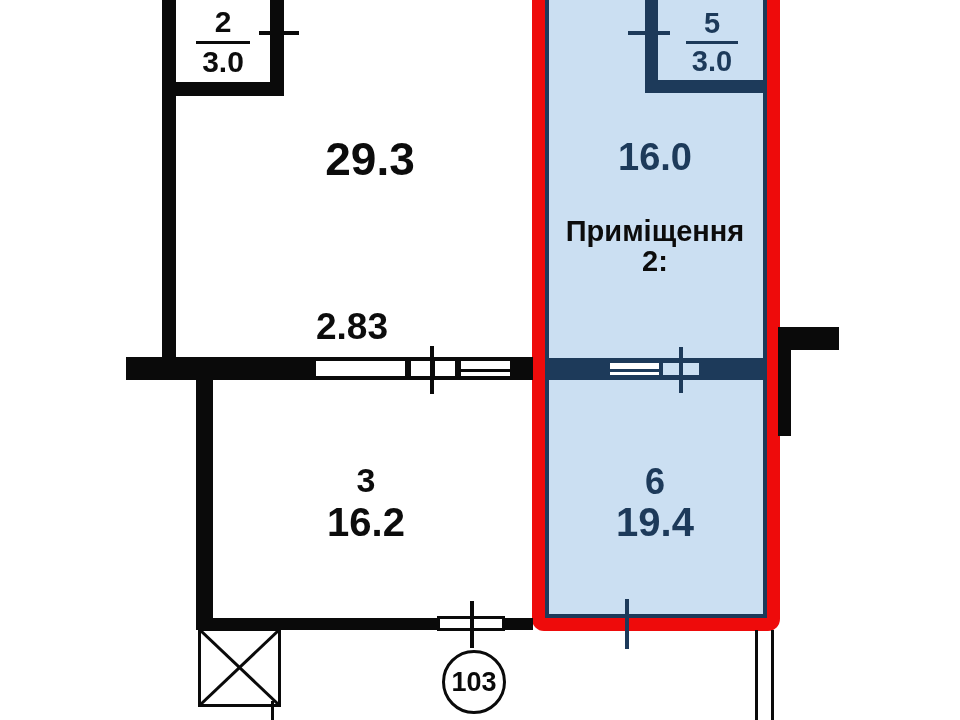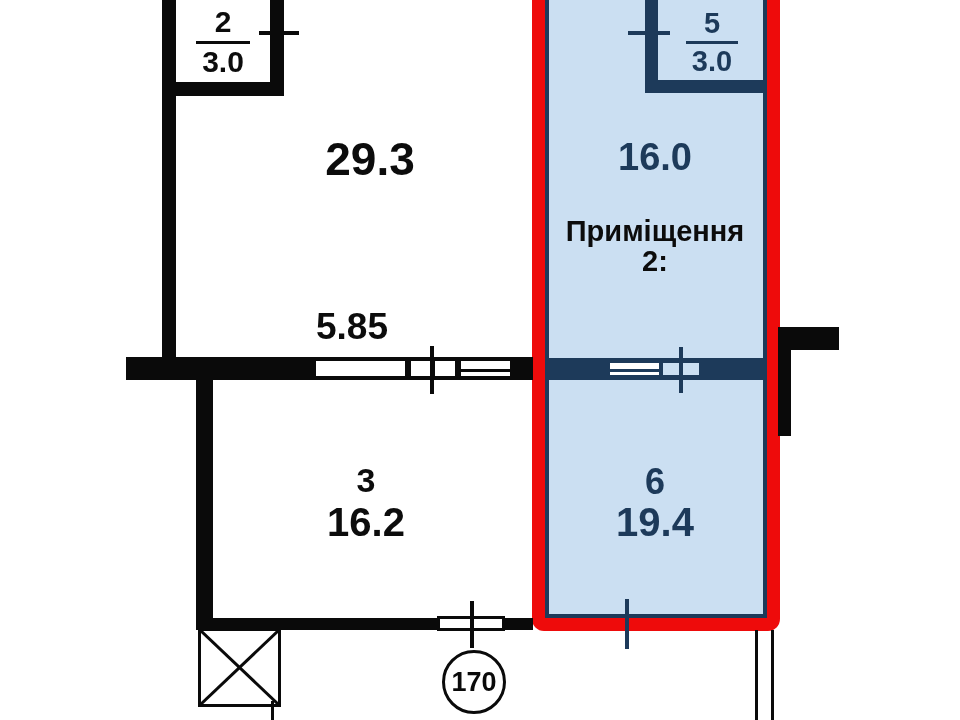--- a/index.html
+++ b/index.html
@@ -85,36 +85,36 @@
   <div class="nwall" style="left:625px;top:599px;width:4px;height:50px;z-index:5"></div>
 
   <div class="txt" style="left:183px;top:6px;width:80px;font-size:30px">
     <div>2</div>
     <div class="fracline" style="width:54px"></div>
     <div>3.0</div>
   </div>
 
   <div class="txt" style="left:300px;top:135px;width:140px;font-size:46px">29.3</div>
 
-  <div class="txt" style="left:292px;top:308px;width:120px;font-size:37px">5.85</div>
+  <div class="txt" style="left:292px;top:308px;width:120px;font-size:37px">2.83</div>
 
   <div class="txt" style="left:306px;top:463px;width:120px;font-size:34px">3</div>
   <div class="txt" style="left:306px;top:501px;width:120px;font-size:40px">16.2</div>
 
   <div class="txt navytxt" style="left:672px;top:8px;width:80px;font-size:29px">
     <div>5</div>
     <div class="fracline navy" style="width:52px"></div>
     <div>3.0</div>
   </div>
 
   <div class="txt navytxt" style="left:585px;top:138px;width:140px;font-size:38px">16.0</div>
 
   <div class="txt" style="left:555px;top:216px;width:200px;font-size:29px">Приміщення 2:</div>
 
 
   <div class="txt navytxt" style="left:595px;top:463px;width:120px;font-size:36px">6</div>
   <div class="txt navytxt" style="left:595px;top:501px;width:120px;font-size:40px">19.4</div>
 
   <div id="circle145">
-    <span>170</span>
+    <span>103</span>
   </div>
 
 </div>
 
 </body></html>

